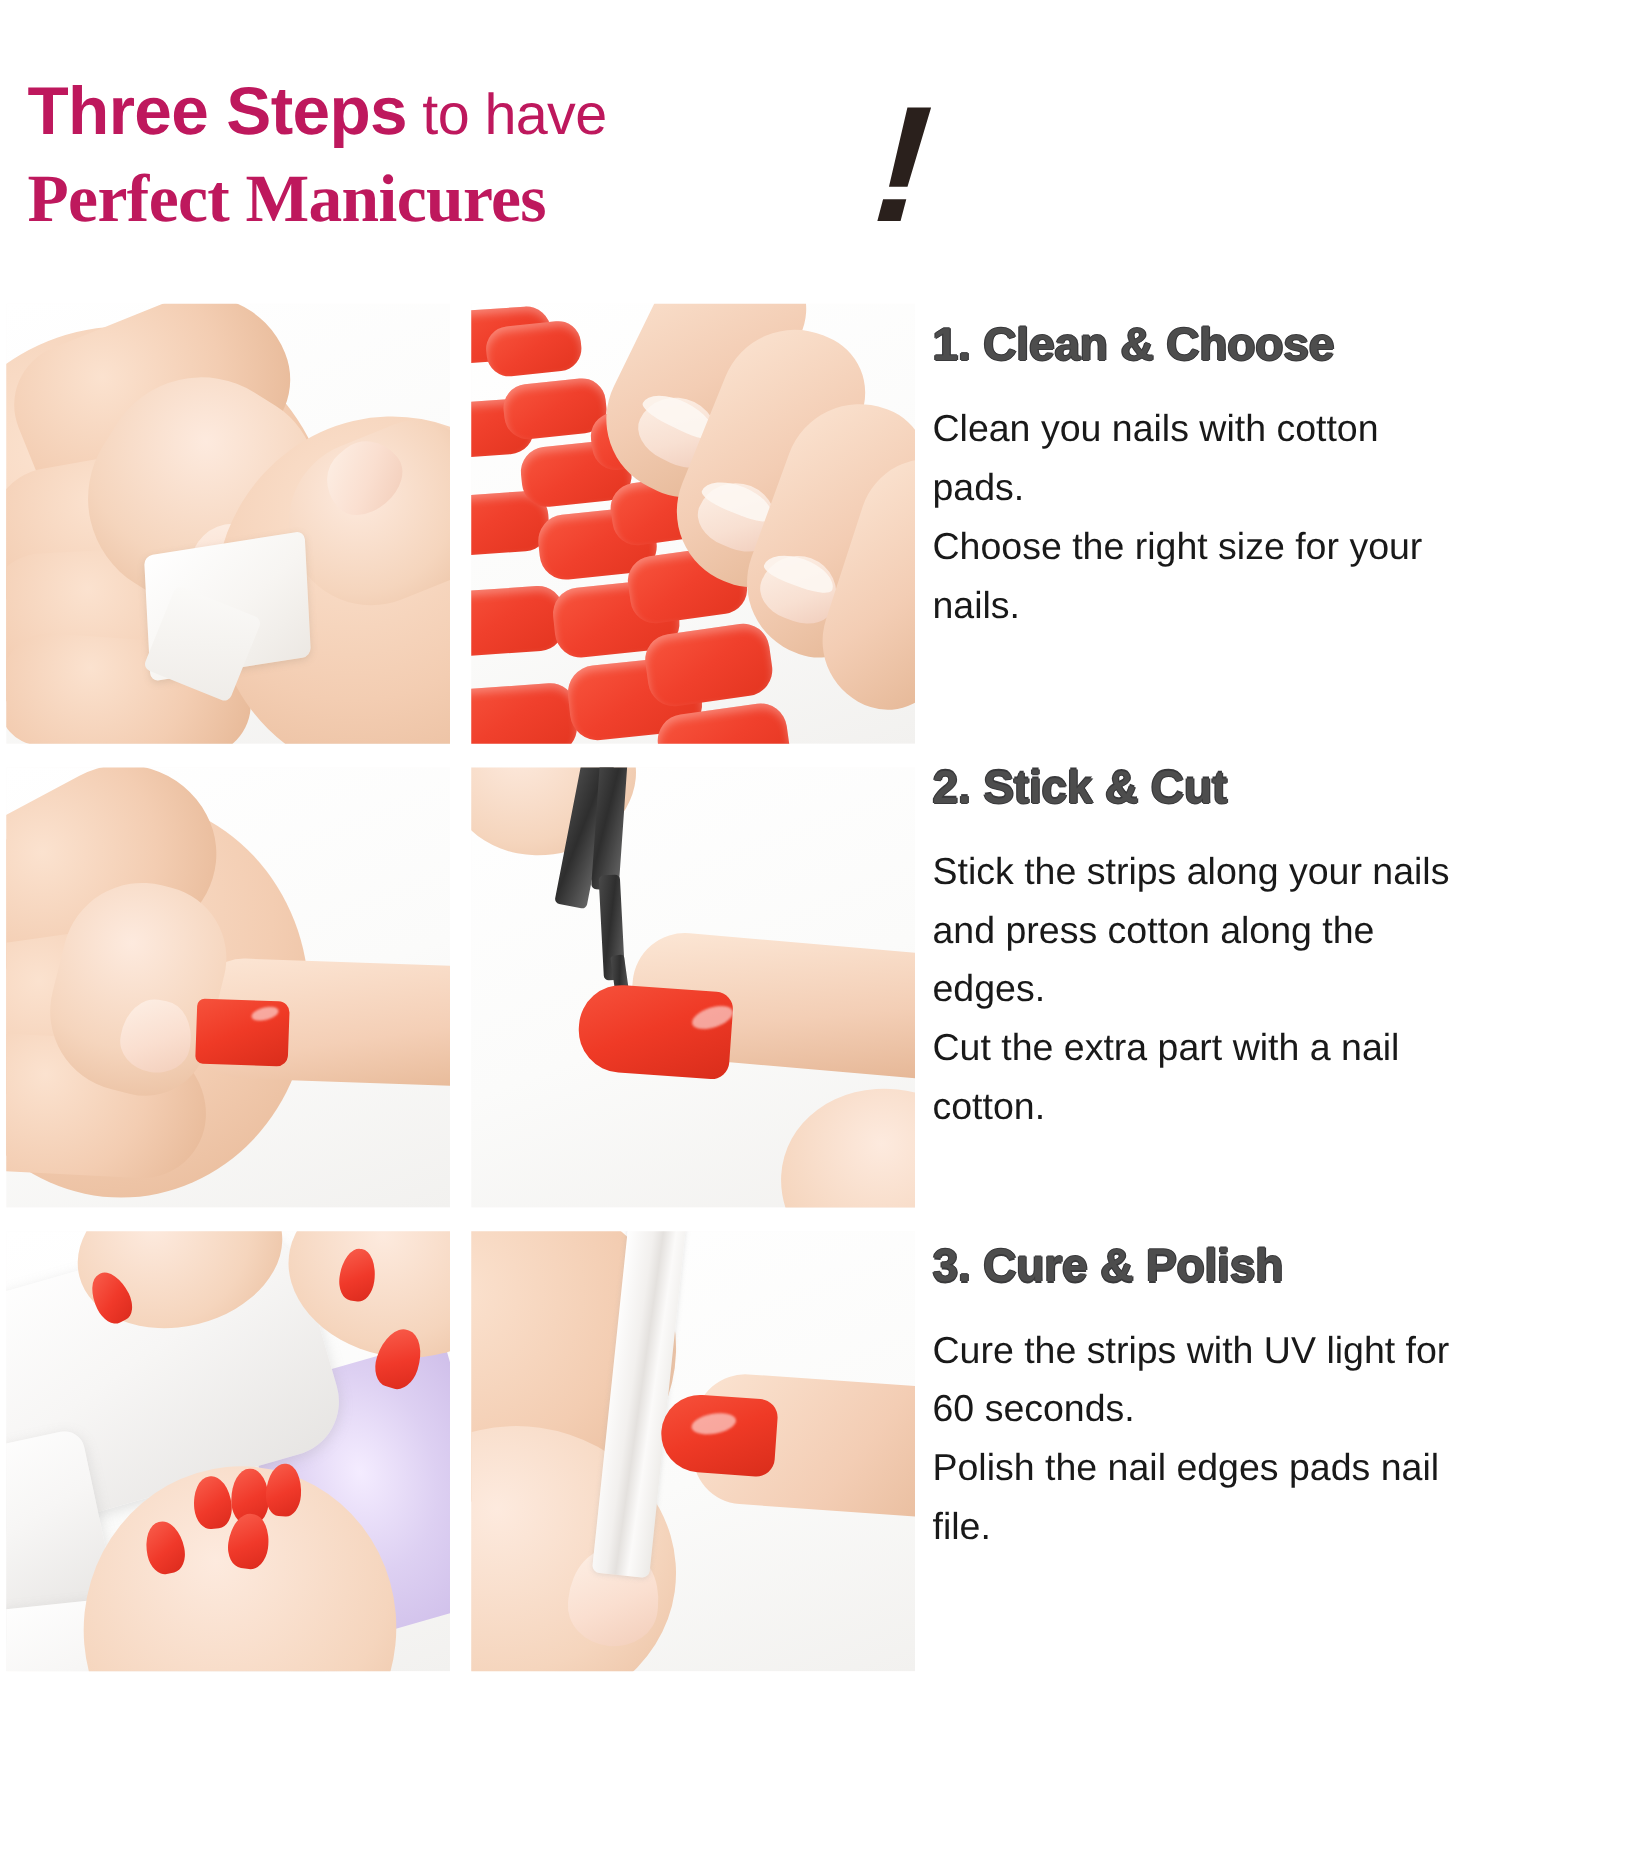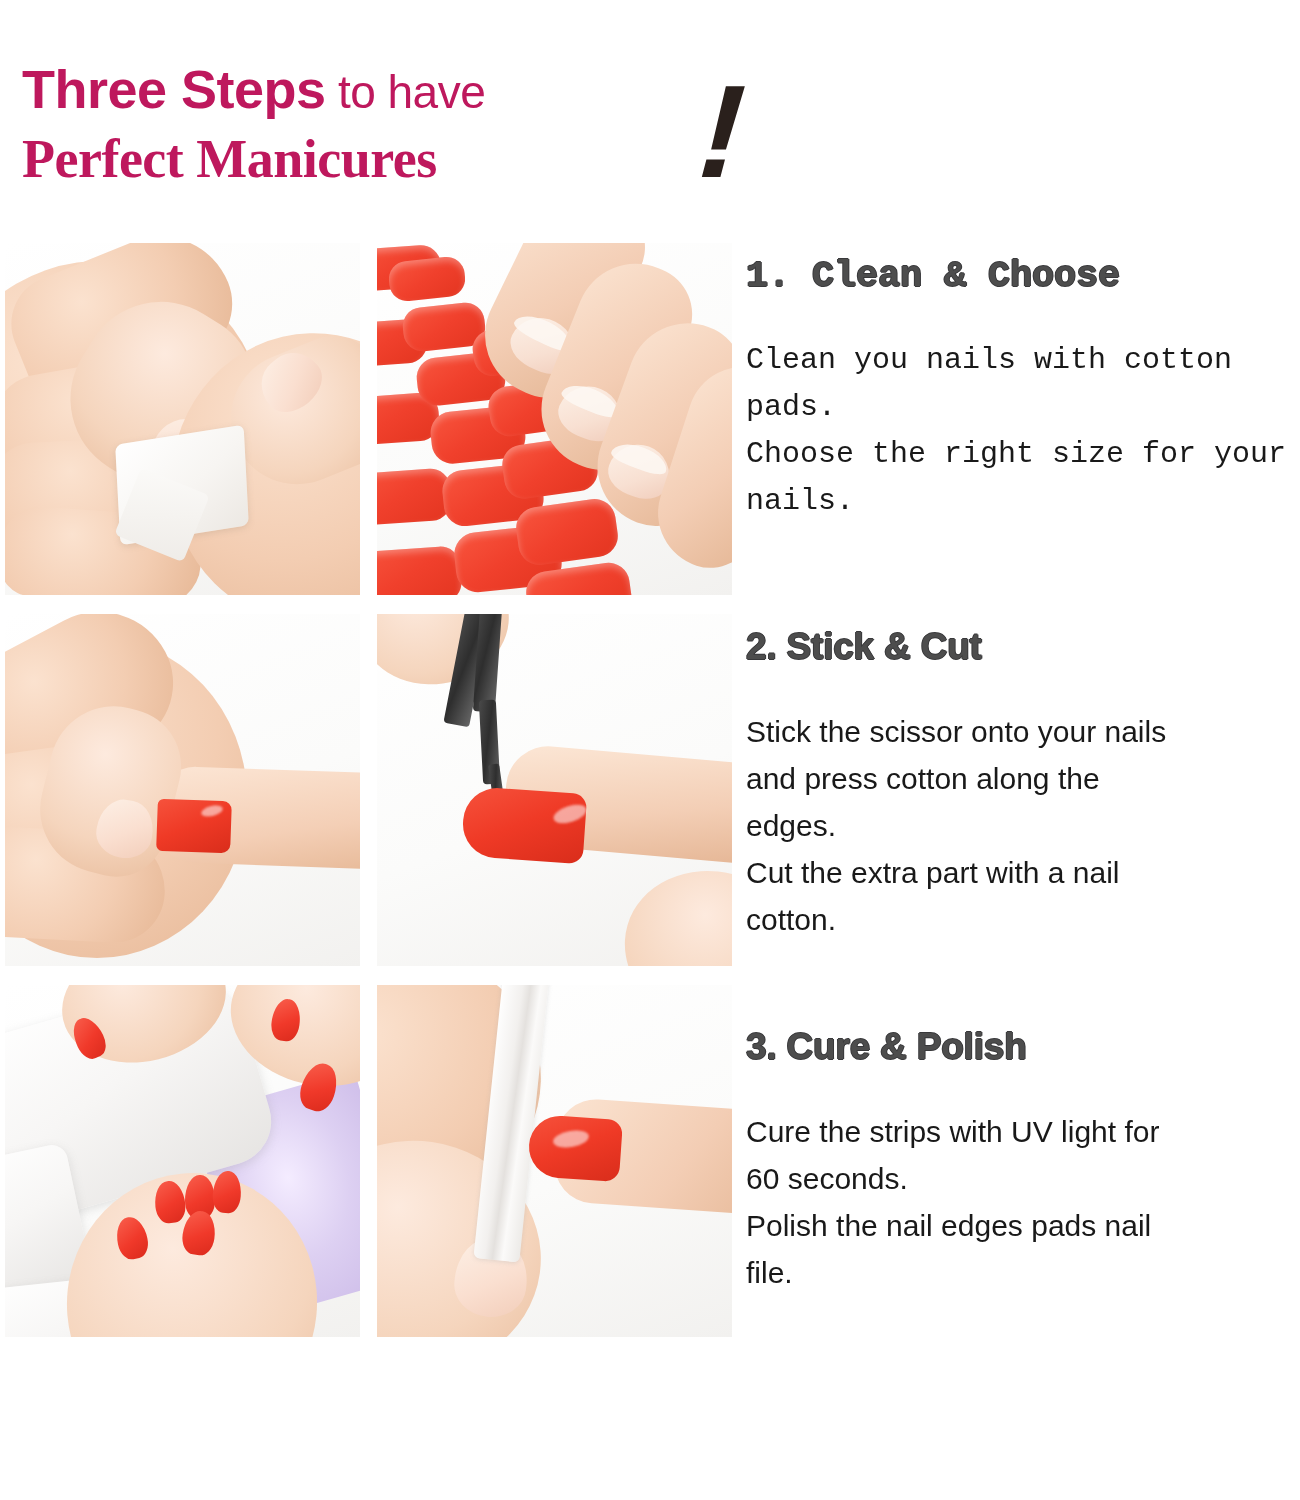--- a/index.html
+++ b/index.html
@@ -226,36 +226,36 @@
   }
 
   
   .steps {
     position: absolute;
     left: 746px;
     top: 243px;
     width: 552px;
   }
   .step { position: relative; }
-  .step-1 { margin-top: 12px; font-family: Liberation Mono, monospace; }
+  .step-1 { margin-top: 12px; }
   .step-2 { margin-top: 101px; }
   .step-3 { margin-top: 83px; }
 
   .step-head {
     font-size: 37px;
     font-weight: bold;
     color: #4d4d4d;
     letter-spacing: -0.2px;
     white-space: nowrap;
     text-shadow:
       -1px 0 0 #39393b, 1px 0 0 #39393b,
       0 -1px 0 #39393b, 0 1px 0 #39393b;
   }
   .step-body {
-    margin-top: 40px;
+    margin-top: 23px;
     font-size: 30px;
     line-height: 47px;
     color: #191919;
     font-weight: normal;
   }
   .step-body p { white-space: nowrap; }
 </style>
 </head>
 <body>
 
@@ -392,21 +392,21 @@
       <p>Clean you nails with cotton</p>
       <p>pads.</p>
       <p>Choose the right size for your</p>
       <p>nails.</p>
     </div>
   </div>
 
   <div class="step step-2">
     <div class="step-head">2. Stick &amp; Cut</div>
     <div class="step-body">
-      <p>Stick the scissor onto your nails</p>
+      <p>Stick the strips along your nails</p>
       <p>and press cotton along the</p>
       <p>edges.</p>
       <p>Cut the extra part with a nail</p>
       <p>cotton.</p>
     </div>
   </div>
 
   <div class="step step-3">
     <div class="step-head">3. Cure &amp; Polish</div>
     <div class="step-body">

